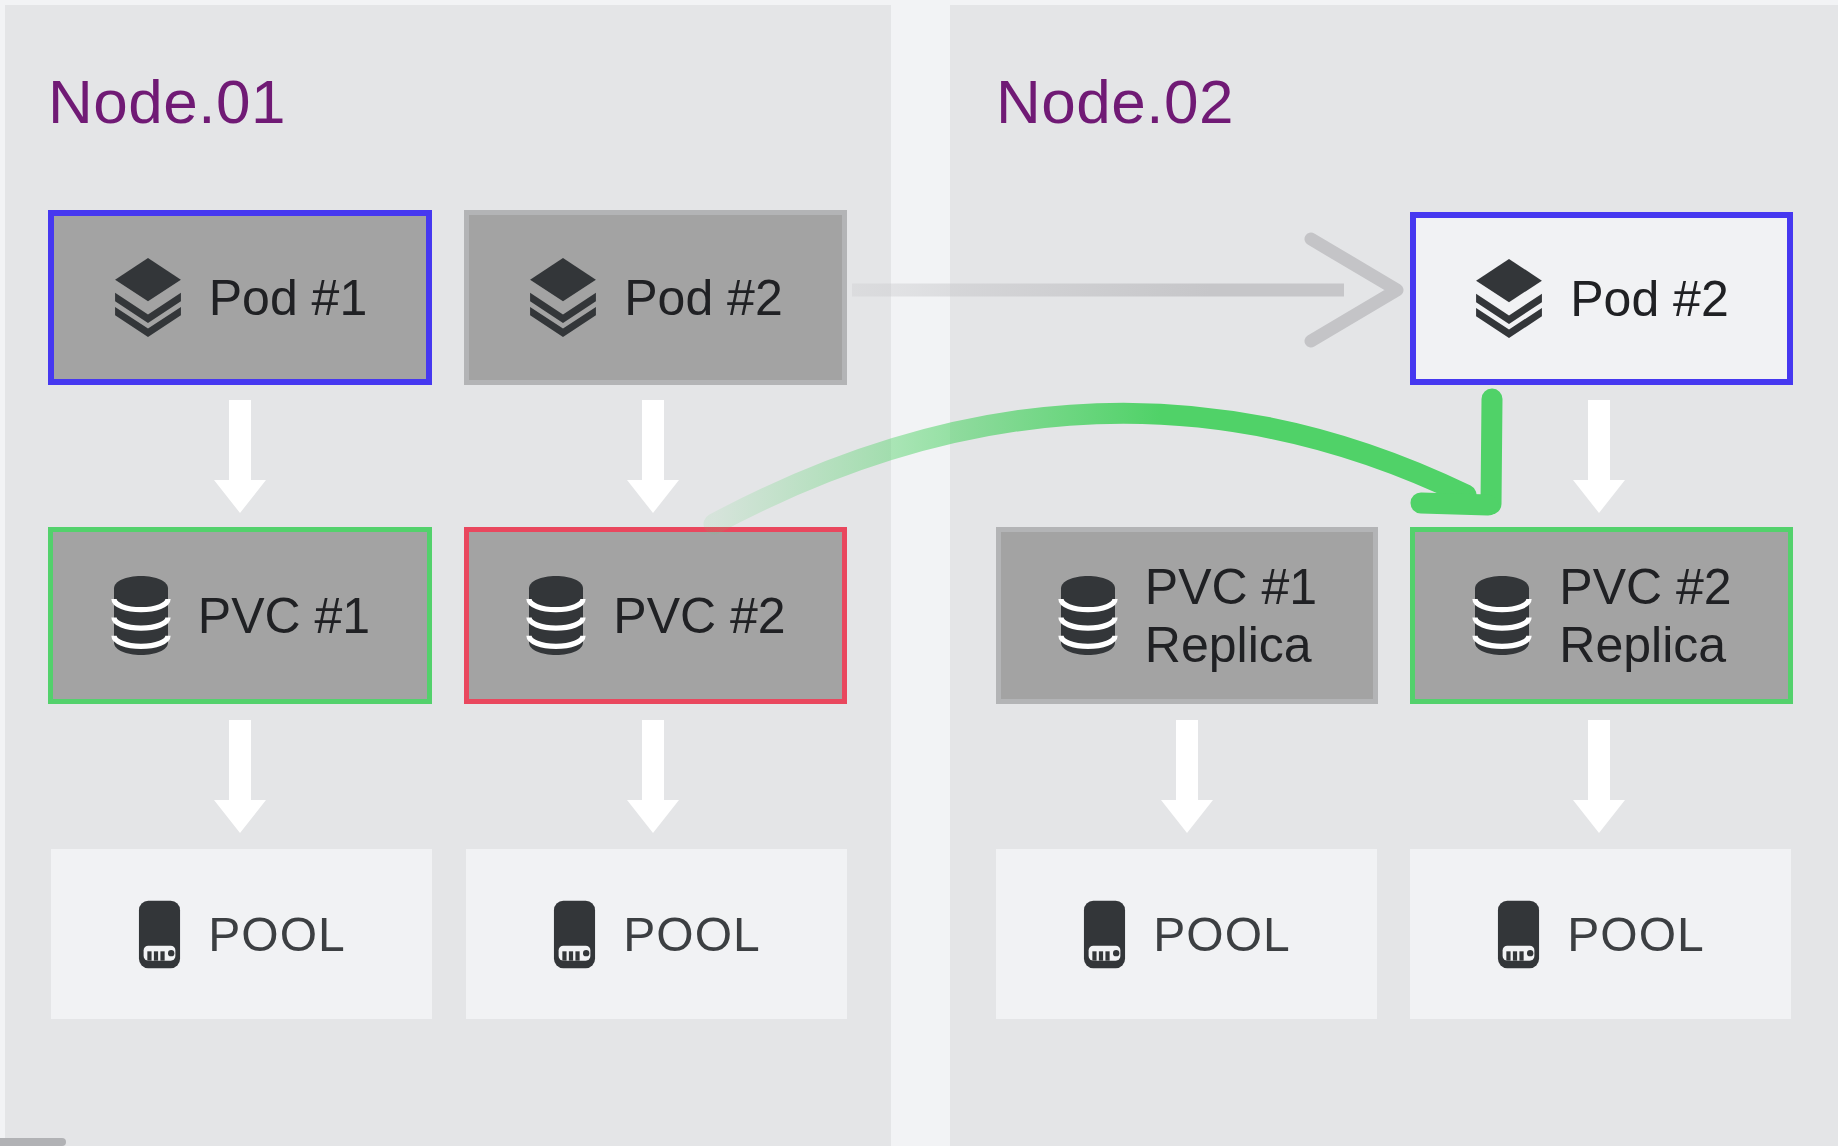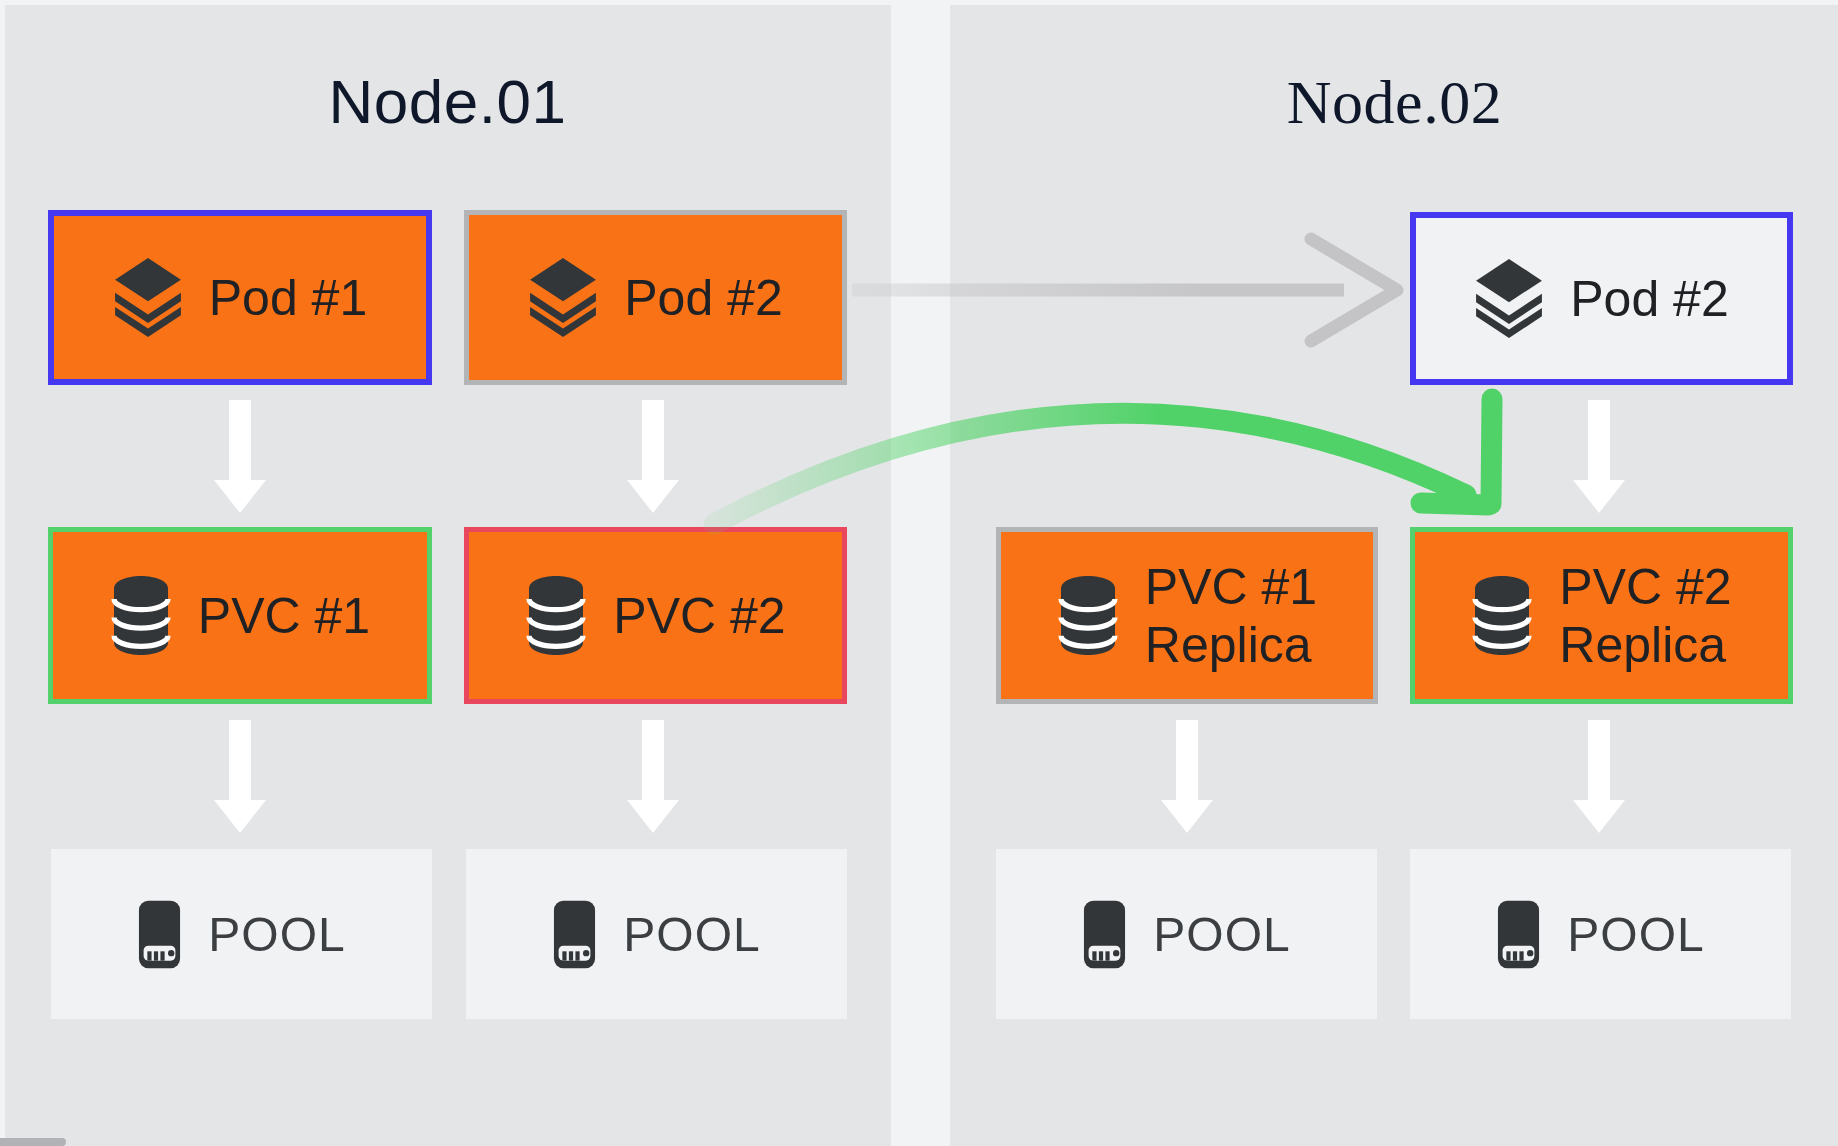--- a/index.html
+++ b/index.html
@@ -6,24 +6,24 @@
   .stage{
     position:relative;width:1838px;height:1146px;overflow:hidden;
     background:#f2f3f5;
     font-family:"Liberation Sans","DejaVu Sans",sans-serif;
   }
   .panel{position:absolute;top:5px;bottom:0;background:#e4e5e7;}
   .panel.left{left:5px;width:886px;}
   .panel.right{left:950px;width:888px;}
   .node-title{
     position:absolute;top:62px;height:80px;line-height:80px;
-    text-align:center;font-size:62px;color:#0f172a;letter-spacing:.5px;
+    text-align:left;font-size:62px;color:#701a75;letter-spacing:.5px;
   }
   .box{
-    position:absolute;box-sizing:border-box;background:#f97316;
+    position:absolute;box-sizing:border-box;background:#a3a3a3;
     display:flex;align-items:center;justify-content:center;gap:26px;
   }
   .box .label{font-size:50px;color:#202124;white-space:nowrap;}
   .box .label.two-line{line-height:1.16;text-align:left;}
   .b-blue {border:6px solid #4638f0;}
   .b-gray {border:5px solid #b3b4b6;}
   .b-green{border:5px solid #53d16c;}
   .b-red  {border:5px solid #e9475e;}
   .pool{background:#f1f2f4;border:none;text-align:center;}
   .pool .label{color:#3c3f42;font-size:48px;letter-spacing:1px;}
@@ -37,21 +37,21 @@
 </style>
 </head>
 <body>
 
 <div class="stage">
 
   <div class="panel left"></div>
   <div class="panel right"></div>
 
   <div class="node-title" style="left:48px;width:799px;">Node.01</div>
-  <div class="node-title" style="left:996px;width:797px;font-family:Liberation Serif, serif;">Node.02</div>
+  <div class="node-title" style="left:996px;width:797px;">Node.02</div>
 
   <div class="box b-blue" style="left:48px;top:210px;width:384px;height:175px;">
     <svg class="icon" width="70" height="79" viewBox="0 0 74 84">
       <g fill="#333639">
         <path d="M37 0 L72 23 L37 46 L2 23 Z"></path>
         <path d="M2 37 L37 60 L72 37 L72 46 L37 69 L2 46 Z"></path>
         <path d="M2 52 L37 75 L72 52 L72 61 L37 84 L2 61 Z"></path>
       </g>
     </svg>
     <span class="label">Pod #1</span>

